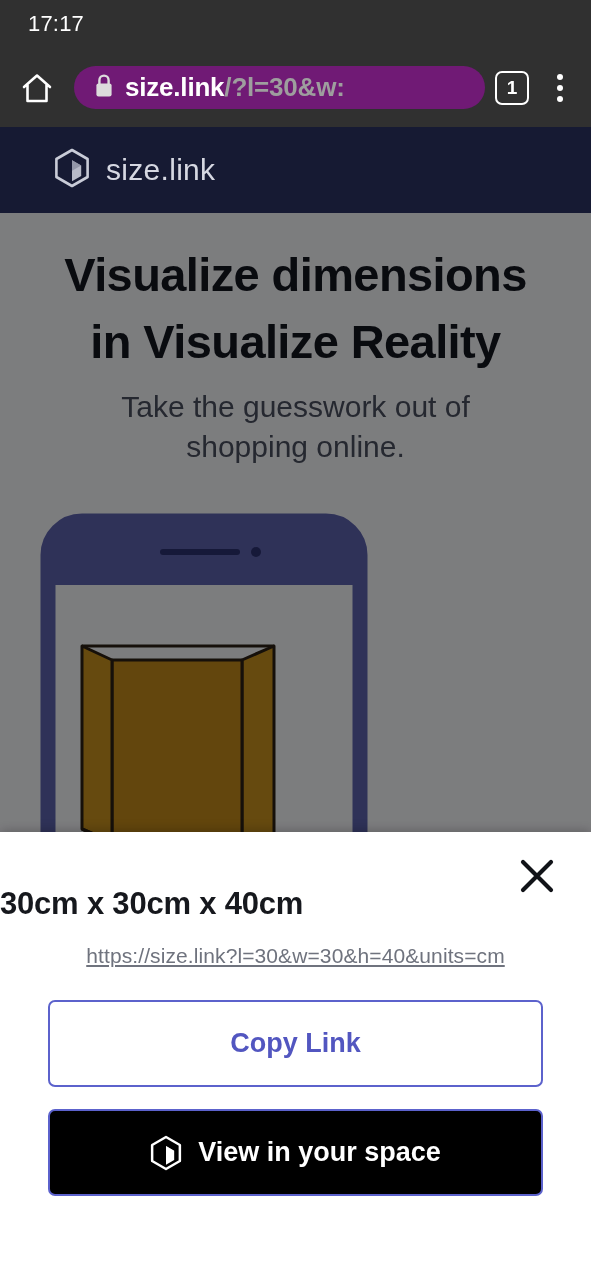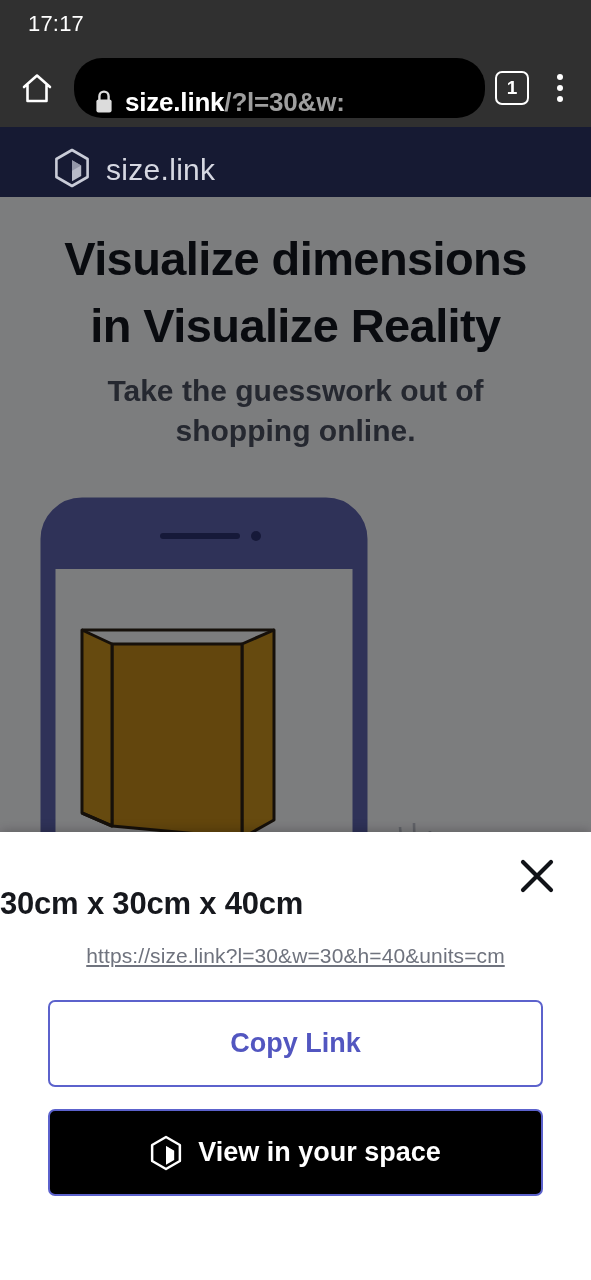--- a/index.html
+++ b/index.html
@@ -73,25 +73,25 @@
     display: flex; align-items: center;
     padding: 0 14px;
   }
   .home-btn {
     width: 46px; height: 46px;
     display: flex; align-items: center; justify-content: center;
     flex: 0 0 auto;
   }
   .omnibox {
     flex: 1 1 auto;
-    height: 60px;
+    height: 43px;
     margin: 0 10px 0 14px;
-    background: #000000;
+    background: #701a75;
     border-radius: 28px;
-    display: flex; align-items: flex-end;
+    display: flex; align-items: center;
     padding: 0 20px;
     overflow: hidden;
   }
   .lock-ic { flex: 0 0 auto; margin-right: 11px; }
   .url-txt {
     font-size: 26px;
     font-weight: 700;
     white-space: nowrap;
     letter-spacing: -0.2px;
     overflow: hidden;
@@ -127,21 +127,21 @@
   .site-logo-ic { margin-right: 16px; display: block; }
   .site-logo-txt {
     color: #d6d8e2;
     font-size: 30px;
     font-weight: 400;
     letter-spacing: 0.3px;
   }
 
   
   .page-body {
-    position: absolute; top: 197px; left: 0;
+    position: absolute; top: 213px; left: 0;
     width: 591px; height: 1067px;
     background: #f4f5f8;
     overflow: hidden;
   }
   .page-inner { position: relative; width: 591px; height: 1067px; }
 
   .hero-title {
     position: absolute; top: 28px; left: 0; width: 591px;
     text-align: center;
     color: #13161f;
@@ -149,21 +149,21 @@
     font-weight: 700;
     line-height: 1.43;
     letter-spacing: -0.6px;
     padding: 0 18px;
   }
   .hero-sub {
     position: absolute; top: 174px; left: 0; width: 591px;
     text-align: center;
     color: #4a4f5e;
     font-size: 30px;
-    font-weight: 700;
+    font-weight: 400;
     line-height: 1.33;
     padding: 0 60px;
   }
 
   .illus { position: absolute; top: 290px; left: 0; width: 591px; height: 560px; }
 
   
   .dim {
     position: absolute; top: 0; left: 0;
     width: 591px; height: 1067px;

